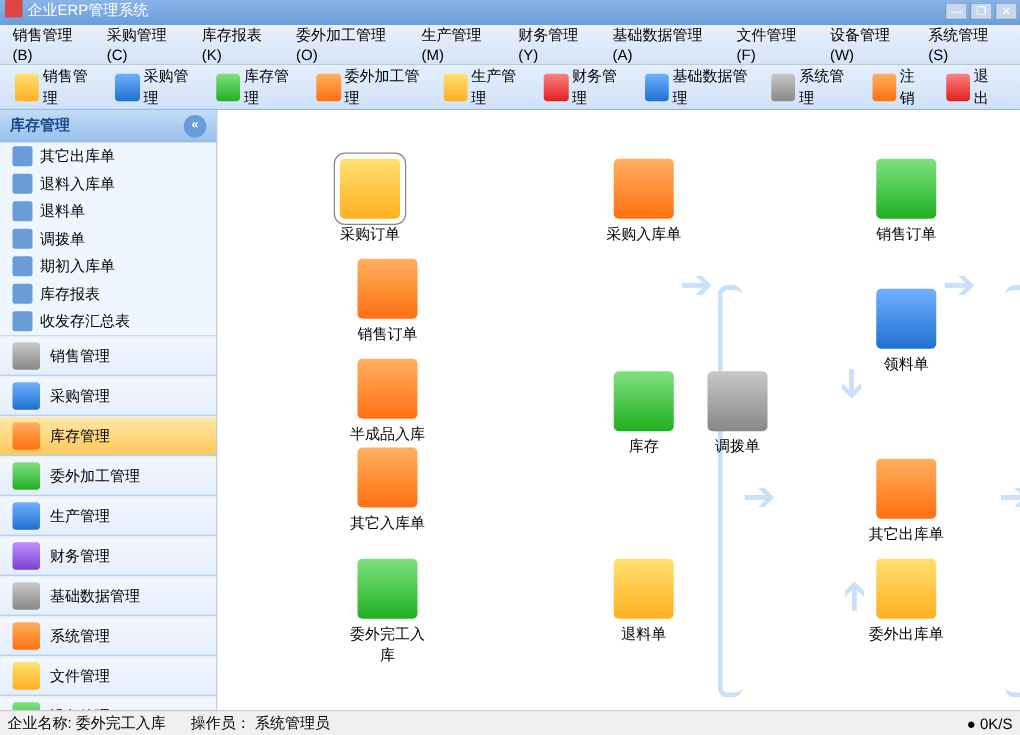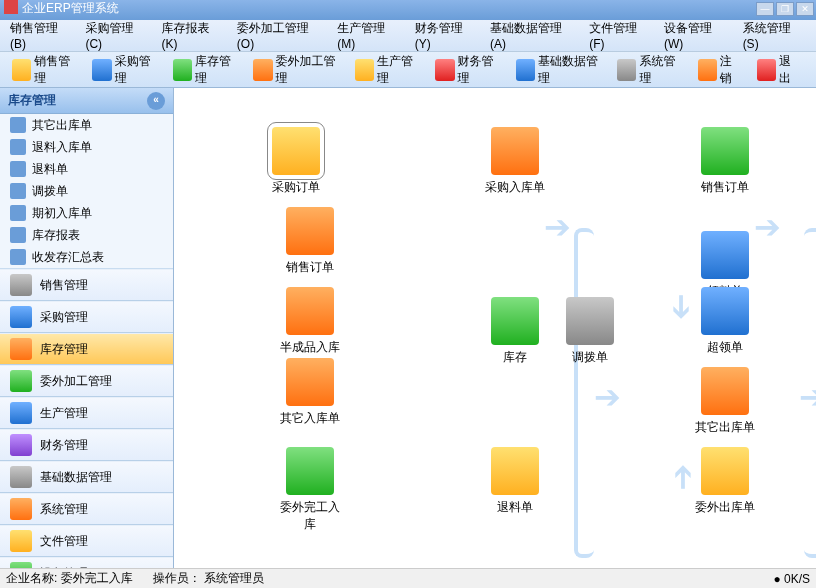--- a/index.html
+++ b/index.html
@@ -226,24 +226,20 @@
         <div>半成品入库单</div>
       </div>
       <div class="flownode" style="left: 306px; top: 209px;">
         <div class="fico c-green"></div>
         <div>库存</div>
       </div>
       <div class="flownode" style="left: 381px; top: 209px;">
         <div class="fico c-gray"></div>
         <div>调拨单</div>
       </div>
-      <div class="flownode" style="left: 516px; top: 199px;">
-        <div class="fico c-blue"></div>
-        <div>超领单</div>
-      </div>
       <div class="flownode" style="left: 101px; top: 270px;">
         <div class="fico c-orange"></div>
         <div>其它入库单</div>
       </div>
       <div class="flownode" style="left: 516px; top: 279px;">
         <div class="fico c-orange"></div>
         <div>其它出库单</div>
       </div>
       <div class="flownode" style="left: 101px; top: 359px;">
         <div class="fico c-green"></div>

